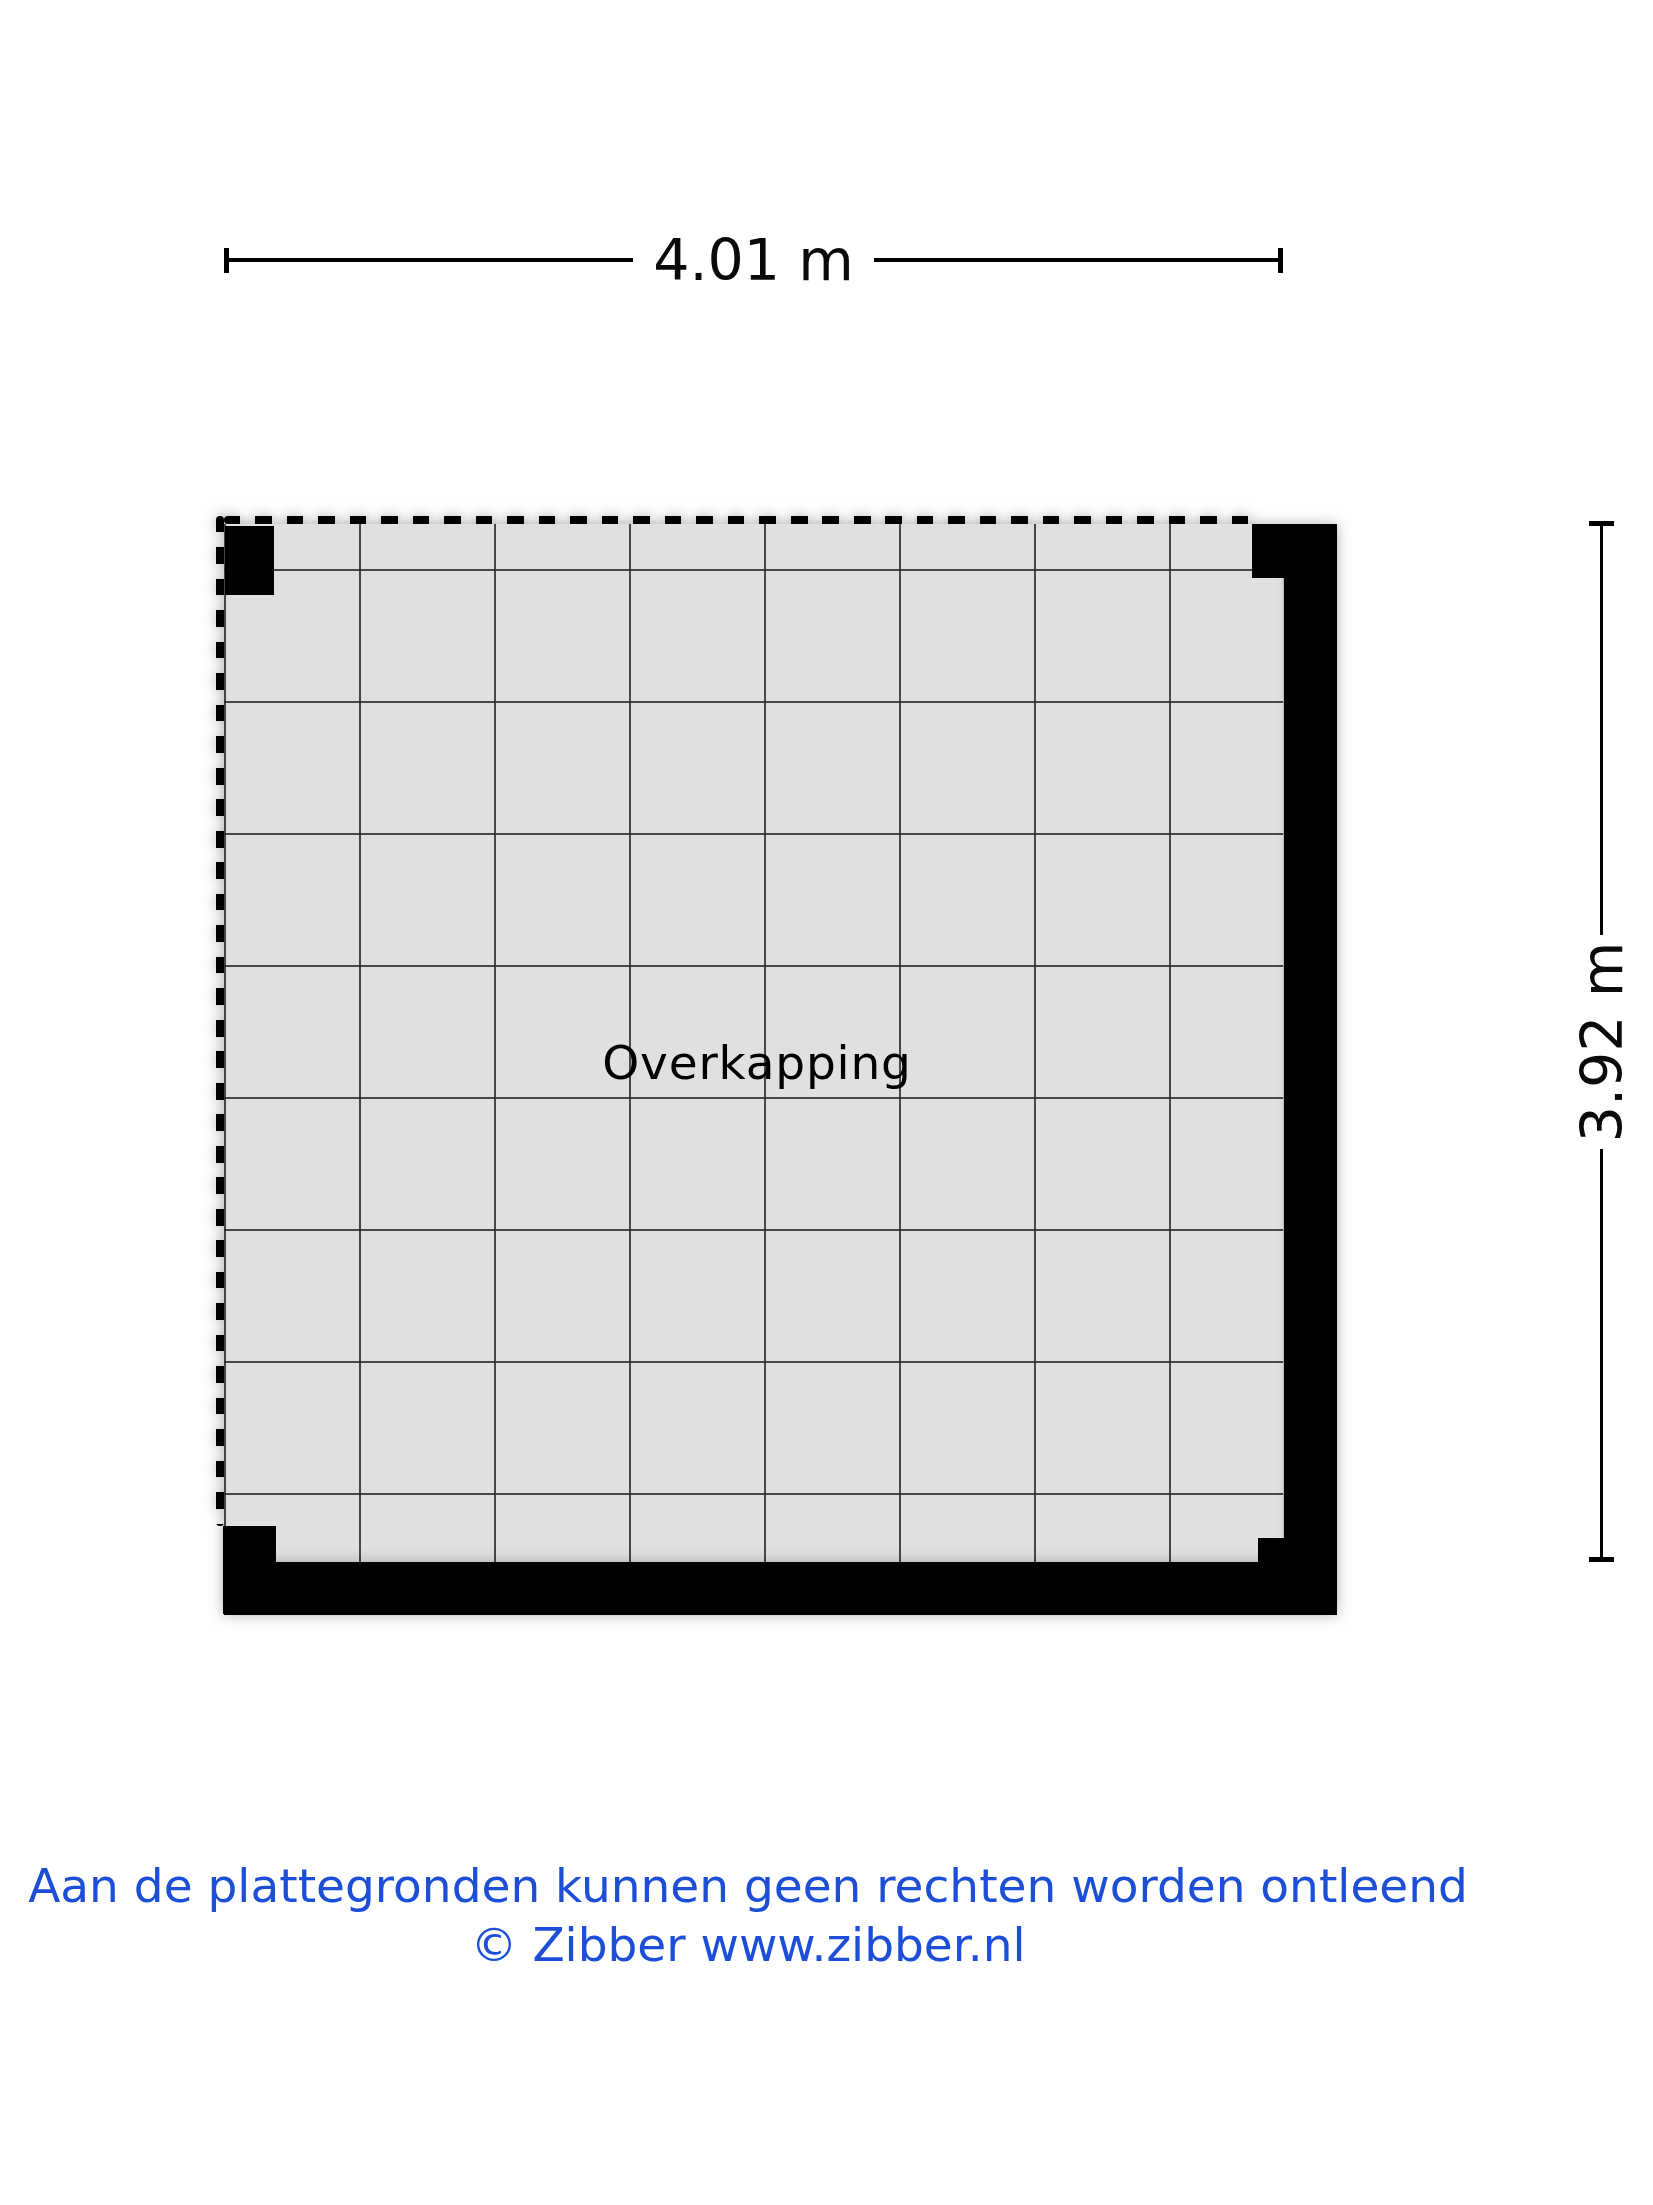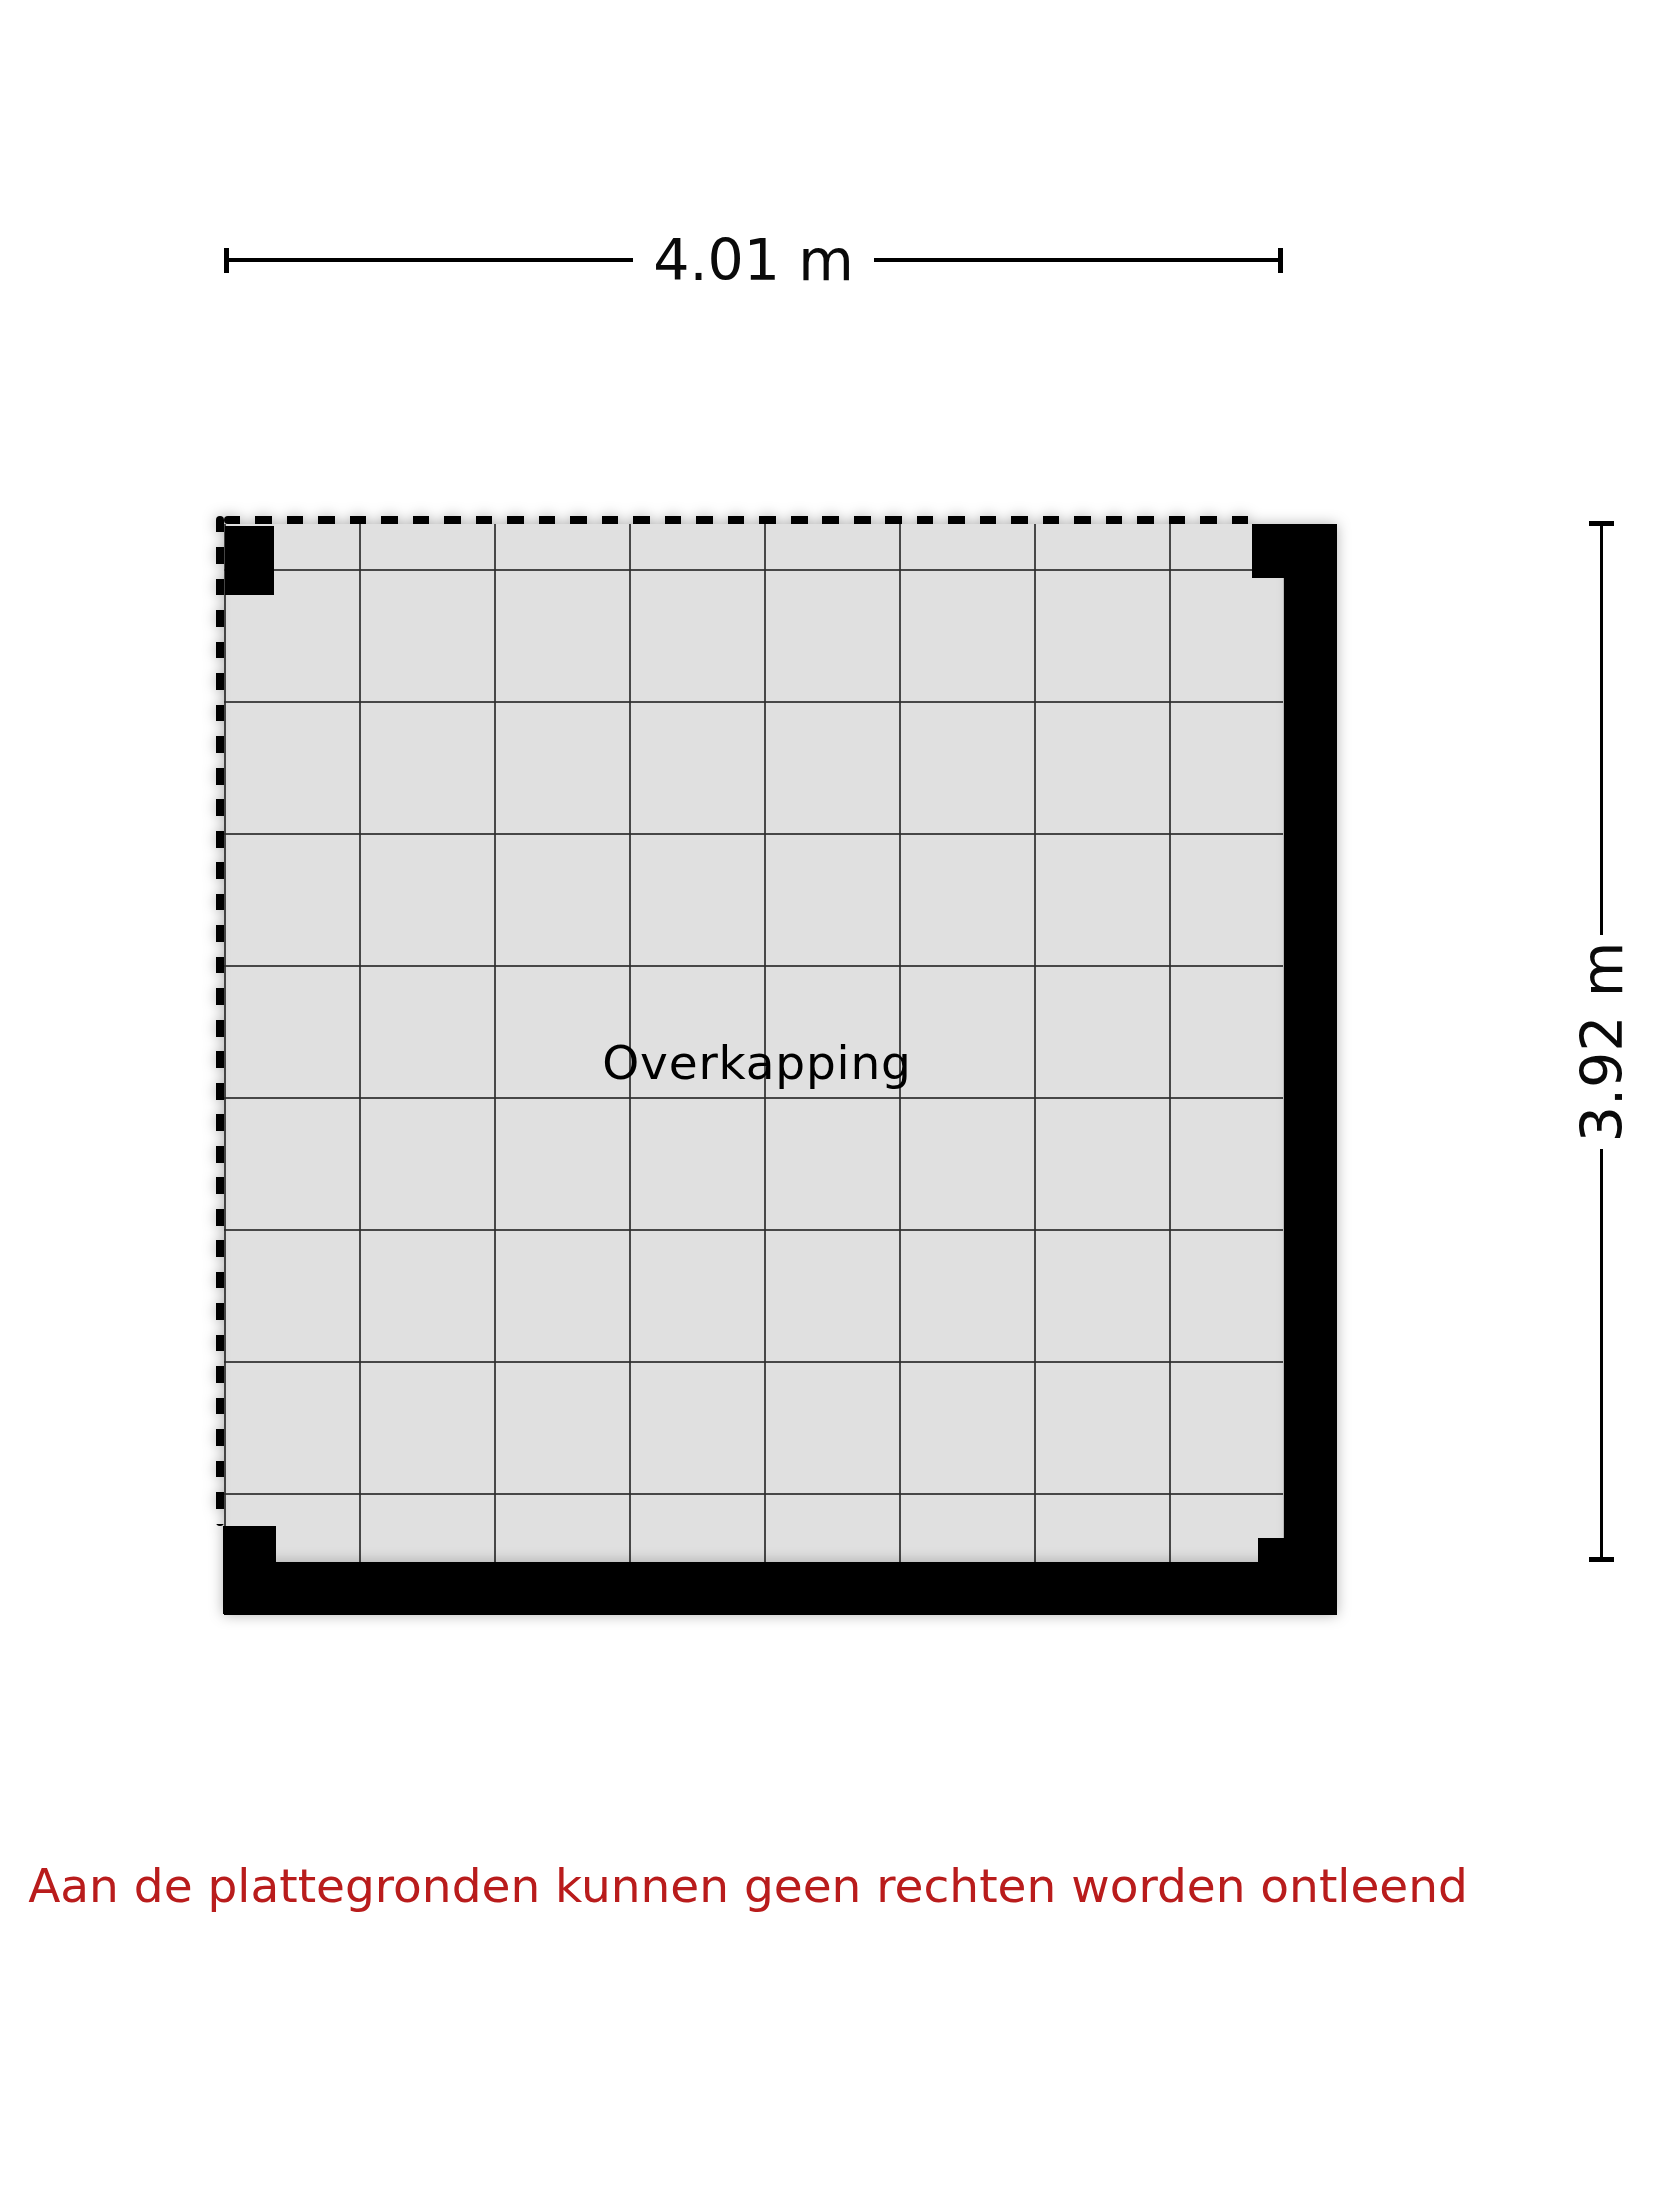--- a/index.html
+++ b/index.html
@@ -146,21 +146,21 @@
 
   
   .disclaimer {
     position: absolute;
     left: 748px;
     top: 1856px;
     transform: translateX(-50%);
     text-align: center;
     font-size: 47px;
     line-height: 59px;
-    color: #b91c1c;
+    color: #1d4ed8;
     white-space: nowrap;
   }
 </style>
 </head>
 <body>
 
 <div class="canvas">
 
   <div class="dim-h">
     <span class="tick"></span>
@@ -189,16 +189,17 @@
     <span class="seg"></span>
     <div class="vlabel-box">
       <span class="dim-label">3.92 m</span>
     </div>
     <span class="seg"></span>
     <span class="tick"></span>
   </div>
 
   <div class="disclaimer">
     <div>Aan de plattegronden kunnen geen rechten worden ontleend</div>
+    <div>© Zibber www.zibber.nl</div>
   </div>
 
 </div>
 
 
 </body></html>

